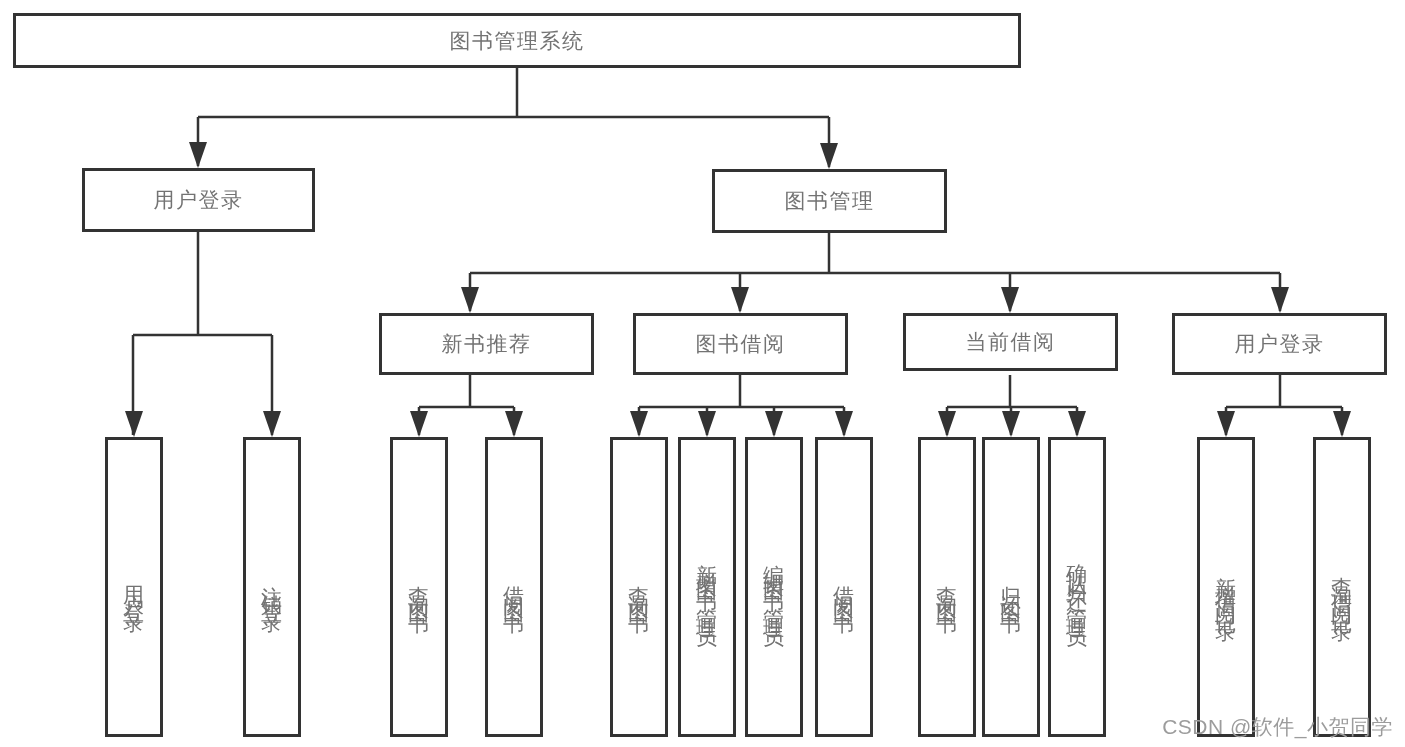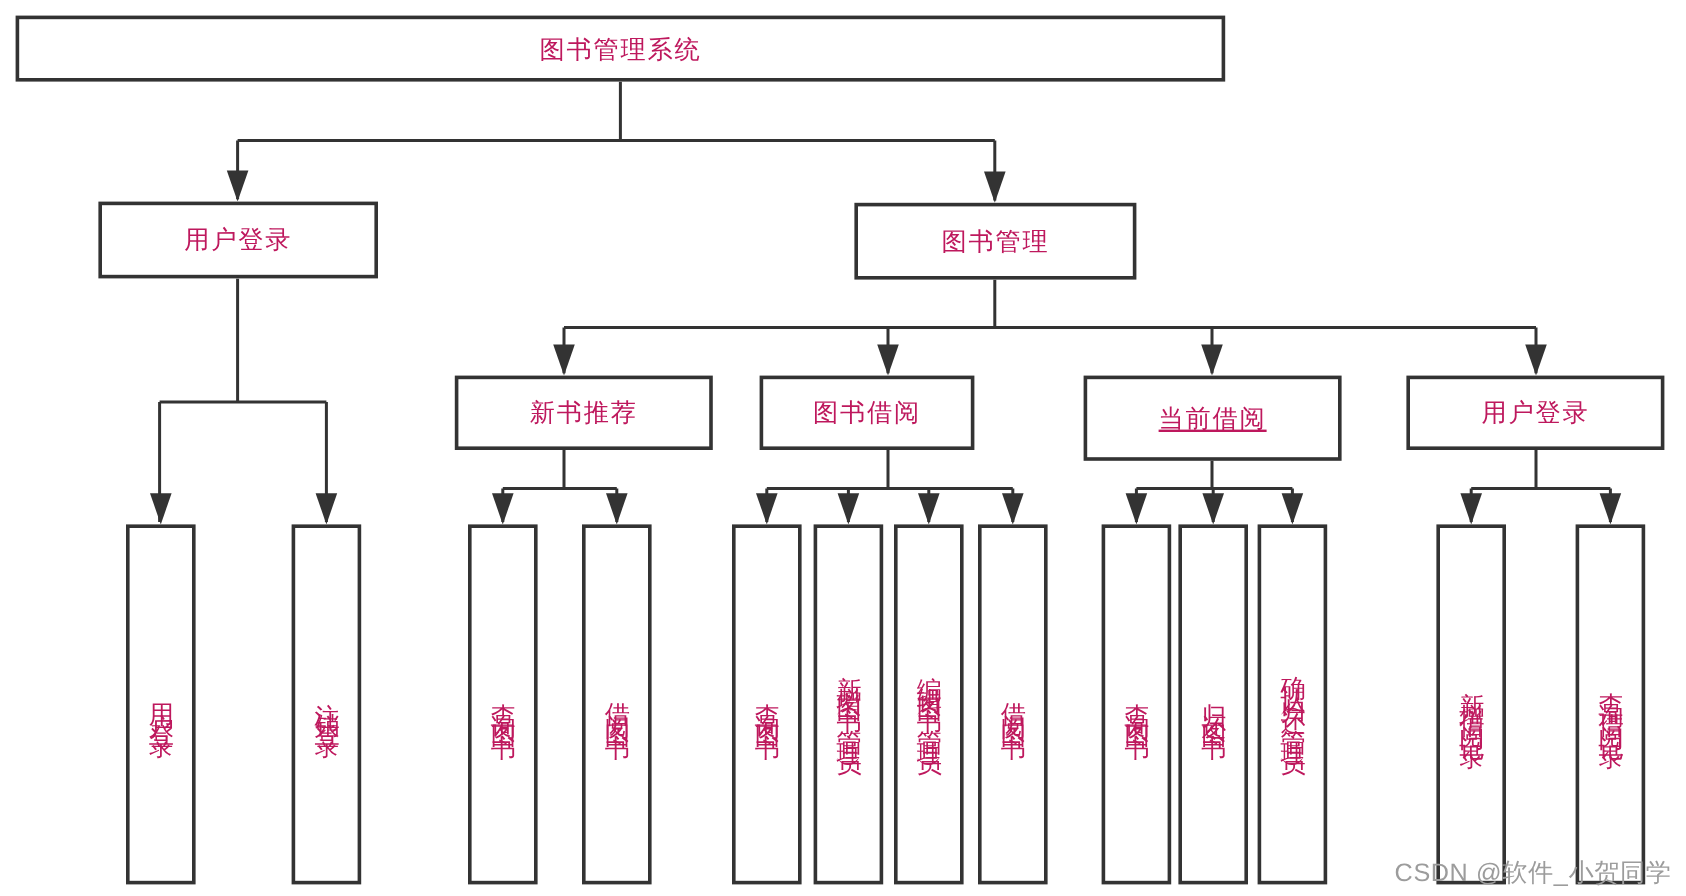--- a/index.html
+++ b/index.html
@@ -20,21 +20,21 @@
     left: 0; top: 0;
     width: 1405px;
     height: 747px;
     pointer-events: none;
   }
   .box {
     position: absolute;
     box-sizing: border-box;
     background: #ffffff;
     border: 3px solid #333333;
-    color: #be185d;
+    color: #737373;
     display: flex;
     align-items: center;
     justify-content: center;
     text-align: center;
   }
   .hbox {
     font-size: 21px;
     letter-spacing: 1.5px;
     white-space: nowrap;
   }
@@ -107,22 +107,22 @@
       <polygon points="1333,411 1351,411 1342,437"></polygon>
     </g>
   </svg>
 
   <div class="box hbox" style="left:13px; top:13px; width:1008px; height:55px;">图书管理系统</div>
 
   <div class="box hbox" style="left:82px; top:168px; width:233px; height:64px;">用户登录</div>
   <div class="box hbox" style="left:712px; top:169px; width:235px; height:64px;">图书管理</div>
 
   <div class="box hbox" style="left:363px; top:313px; width:215px; height:62px;margin-left:16px;">新书推荐</div>
-  <div class="box hbox" style="left:633px; top:313px; width:179px; height:62px;">图书借阅</div>
-  <div class="box hbox" style="left:903px; top:313px; width:215px; height:71px;text-decoration:underline;">当前借阅</div>
+  <div class="box hbox" style="left:633px; top:313px; width:215px; height:62px;">图书借阅</div>
+  <div class="box hbox" style="left:903px; top:313px; width:215px; height:58px;">当前借阅</div>
   <div class="box hbox" style="left:1172px; top:313px; width:215px; height:62px;">用户登录</div>
 
   <div class="box vbox" style="left:105px; top:437px; width:58px; height:300px;">用户登录</div>
   <div class="box vbox" style="left:243px; top:437px; width:58px; height:300px;">注销登录</div>
 
   <div class="box vbox" style="left:390px; top:437px; width:58px; height:300px;">查询图书</div>
   <div class="box vbox" style="left:485px; top:437px; width:58px; height:300px;">借阅图书</div>
 
   <div class="box vbox" style="left:610px; top:437px; width:58px; height:300px;">查询图书</div>
   <div class="box vbox" style="left:678px; top:437px; width:58px; height:300px;">新增图书（管理员）</div>

